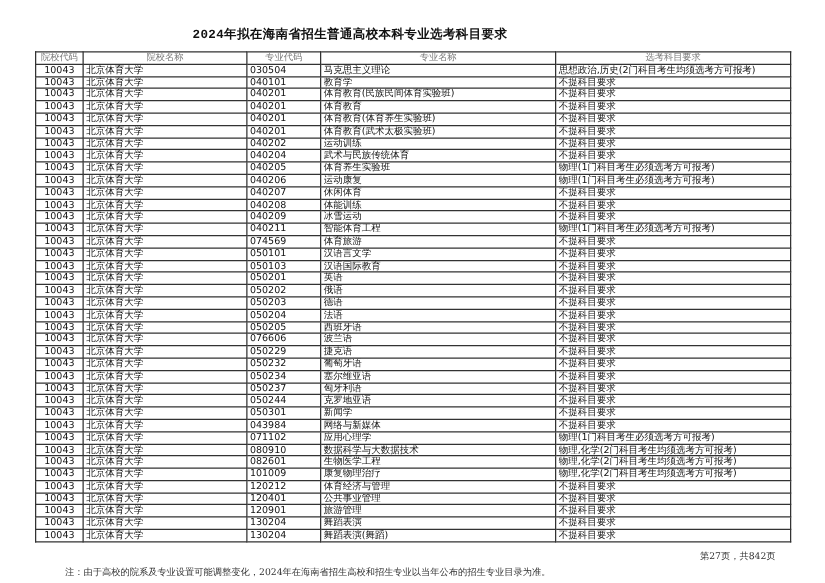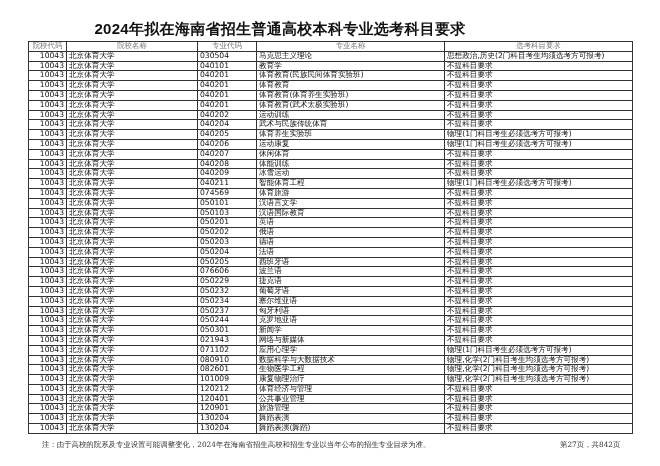--- a/index.html
+++ b/index.html
@@ -1,29 +1,29 @@
 <!DOCTYPE html>
 <html><head>
 <meta charset="utf-8">
 <style>
   html, body { margin:0; padding:0; background:#ffffff; }
   body { width:660px; height:466px; position:relative; overflow:hidden; font-family:"DejaVu Sans", sans-serif; color:#111; }
-  .title { position:absolute; left:0; top:20px; width:560px; text-align:center; font-family:Liberation Sans, sans-serif; font-size:15px; font-weight:bold; letter-spacing:0.3px; color:#111; }
+  .title { position:absolute; left:0; top:20px; width:560px; text-align:center; font-family:Liberation Mono, monospace; font-size:10px; font-weight:bold; letter-spacing:0.3px; color:#111; }
   table.grid { position:absolute; left:28px; top:41px; width:604px; border-collapse:collapse; table-layout:fixed; border:1.2px solid #222; }
   table.grid col.c1 { width:38px; }
   table.grid col.c2 { width:131px; }
   table.grid col.c3 { width:59px; }
   table.grid col.c4 { width:188px; }
   table.grid col.c5 { width:188px; }
   table.grid th, table.grid td { height:8.8px; line-height:8.8px; padding:0 2px; border:1px solid #333; font-size:7.6px; white-space:nowrap; overflow:hidden; }
   table.grid th { font-family:"DejaVu Serif", serif; font-weight:normal; color:#777; font-size:7.4px; }
   table.grid td { color:#111; text-align:left; }
-  table.grid td.code { text-align:right; }
+  table.grid td.code { text-align:center; }
   .footer { position:absolute; top:440px; font-family:"DejaVu Serif", serif; font-size:7.4px; color:#333; }
-  .footer.note { left:42px; }
+  .footer.note { left:52px;margin-top:13px; }
   .footer.page { left:560px;text-align:center; }
 </style>
 </head>
 <body>
 
 <div class="title">2024年拟在海南省招生普通高校本科专业选考科目要求</div>
 
 <table class="grid">
   <colgroup>
       <col class="c1">
@@ -241,21 +241,21 @@
       <tr>
         <td class="code">10043</td>
         <td>北京体育大学</td>
         <td>050301</td>
         <td>新闻学</td>
         <td>不提科目要求</td>
       </tr>
       <tr>
         <td class="code">10043</td>
         <td>北京体育大学</td>
-        <td>021943</td>
+        <td>043984</td>
         <td>网络与新媒体</td>
         <td>不提科目要求</td>
       </tr>
       <tr>
         <td class="code">10043</td>
         <td>北京体育大学</td>
         <td>071102</td>
         <td>应用心理学</td>
         <td>物理(1门科目考生必须选考方可报考)</td>
       </tr>

